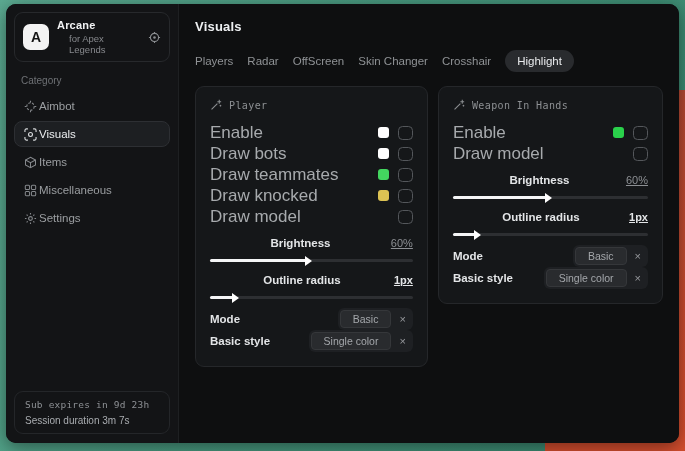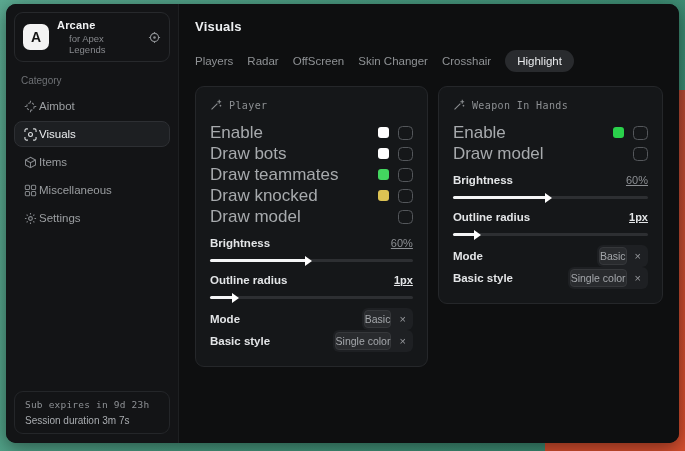--- a/index.html
+++ b/index.html
@@ -40,32 +40,32 @@
   .panel-weapon { width:231px; }
   .panel-head { display:flex; align-items:center; gap:7px; color:#8d9093; font-family:"DejaVu Sans Mono", monospace; font-size:10px; letter-spacing:.4px; margin-bottom:11px; }
   .panel-head .p-icon { display:flex; color:#8d9093; }
 
   .toggle-row { display:flex; align-items:center; height:21px; }
   .toggle-label { flex:1; font-size:17px; color:#a7aaad; }
   .swatch { width:11px; height:11px; border-radius:3px; margin-right:9px; flex:none; cursor:pointer; }
   .checkbox { width:15px; height:14px; border:1.5px solid #54575b; border-radius:4.5px; flex:none; cursor:pointer; }
 
   .slider-block { margin-top:7px; }
-  .slider-row { display:flex; align-items:center; height:18px; }
+  .slider-row { display:flex; align-items:center; height:18px;text-align:center; }
   .slider-label { flex:1; font-size:11.5px; font-weight:bold; color:#e3e5e7; }
   .slider-value { font-size:11px; color:#8c8f93;text-decoration:underline; }
   .slider-value.strong { color:#e3e5e7; font-weight:bold; }
   .slider-track { position:relative; height:3px; background:#2d2f32; border-radius:2px; margin:7px 0 9px; cursor:pointer; }
   .slider-fill { position:absolute; left:0; top:0; bottom:0; background:#f4f5f6; border-radius:2px; }
   .slider-thumb { position:absolute; top:-3.5px; width:0; height:0; border-left:7px solid #ffffff; border-top:5px solid transparent; border-bottom:5px solid transparent; margin-left:-2px; cursor:pointer; }
 
   .select-row { display:flex; align-items:center; min-height:22px; }
   .select-label { flex:1; font-size:11.5px; font-weight:bold; color:#e3e5e7; }
   .chip { display:flex; align-items:center; background:#1e2023; border-radius:6px; padding:2px 7px 2px 2px; cursor:pointer; }
-  .chip-value { background:#292b2e; border:1px solid #35373a; border-radius:4px; padding:2px 0; font-size:10.5px; color:#a4a7ab; }
+  .chip-value { background:#292b2e; border:1px solid #35373a; border-radius:4px; padding:2px 12px; font-size:10.5px; color:#a4a7ab; }
   .chip-x { margin-left:8px; color:#97999d; font-size:11px; line-height:1; cursor:pointer; }
 
   svg { display:block; }
 </style>
 </head>
 <body>
 
 <div class="desktop"></div>
 <div class="desktop-accent-right"></div>
 <div class="desktop-accent-bottom"></div>

